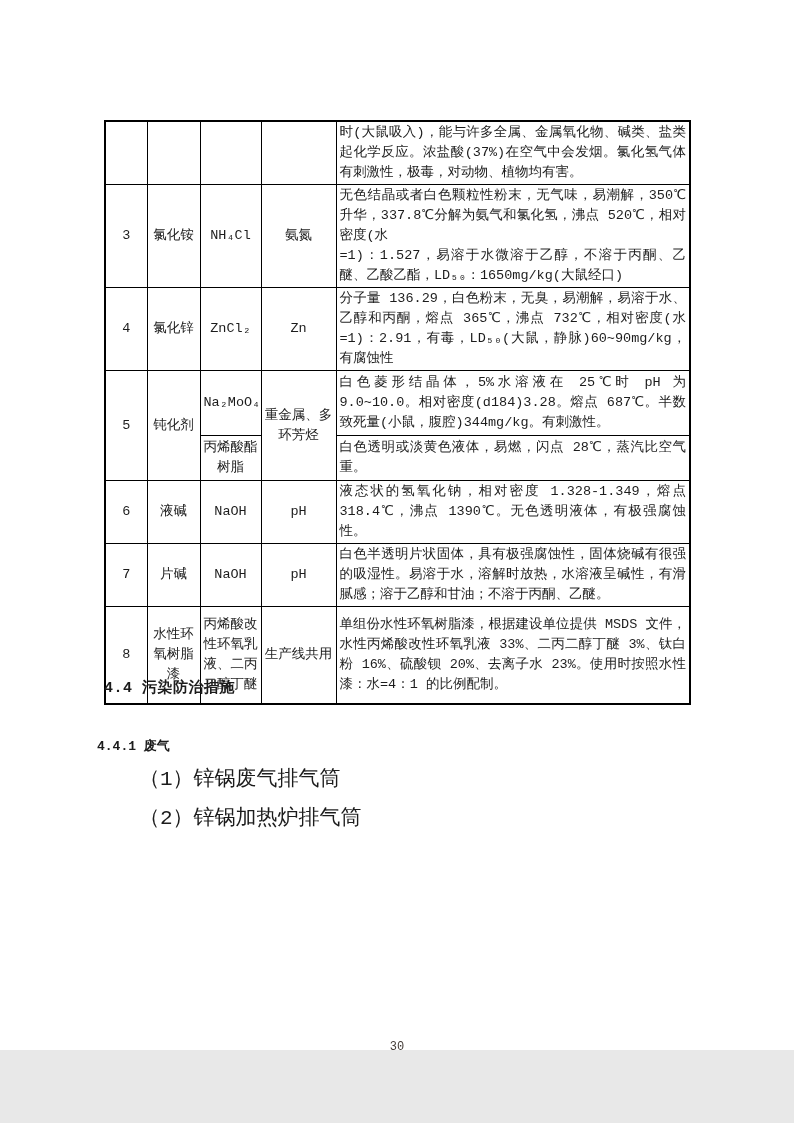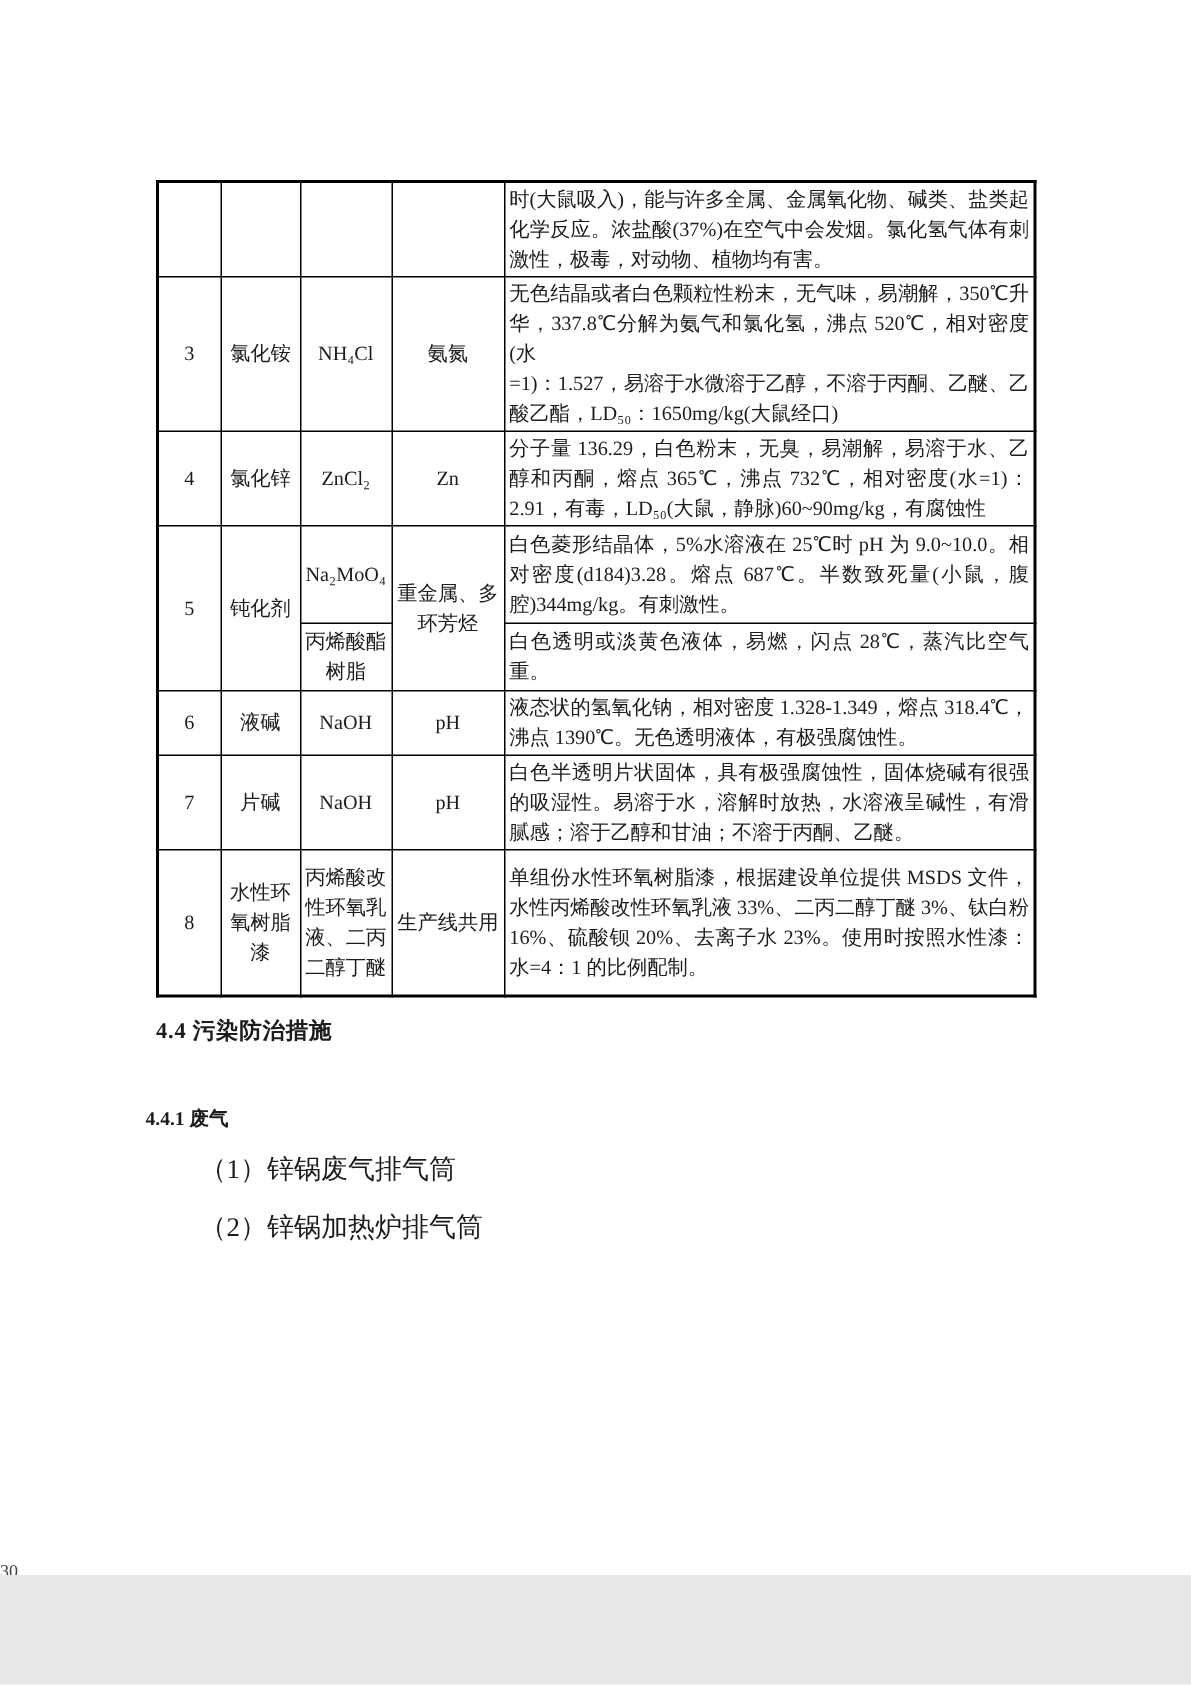--- a/index.html
+++ b/index.html
@@ -1,21 +1,21 @@
 <!DOCTYPE html>
 <html><head>
 <meta charset="utf-8">
 <style>
   html,body{margin:0;padding:0;background:#e8e8e8;}
   .page{
     position:relative;
     width:794px;height:1050px;
     margin:0 auto;
     background:#ffffff;
-    font-family:Liberation Serif, serif;
+    font-family:Liberation Mono, monospace;
     color:#1c1c1c;
     overflow:hidden;
   }
   
   .doc-table{
     position:absolute;left:104px;top:120px;
     width:587px;
     border-collapse:collapse;
     table-layout:fixed;
     border:2px solid #000;
@@ -42,27 +42,28 @@
     position:absolute;left:104px;top:678px;
     font-size:15px;font-weight:bold;margin:0;
     letter-spacing:0.5px;
   }
   .h3{
     position:absolute;left:97px;top:737px;
     font-size:13px;font-weight:bold;margin:0;
   }
   .body-text{
     position:absolute;left:97px;top:760px;width:604px;
-    font-size:18px;line-height:39px;
+    font-size:21px;line-height:39px;
     text-align:justify;
   }
   .body-text p{margin:0;text-indent:2em;}
   
   .pageno{
     position:absolute;left:0;top:1040px;width:794px;
+    text-align:center;
     font-size:12px;
     color:#453d38;
   }
 </style>
 </head>
 <body>
 
 <div class="page">
 
   <table class="doc-table">

